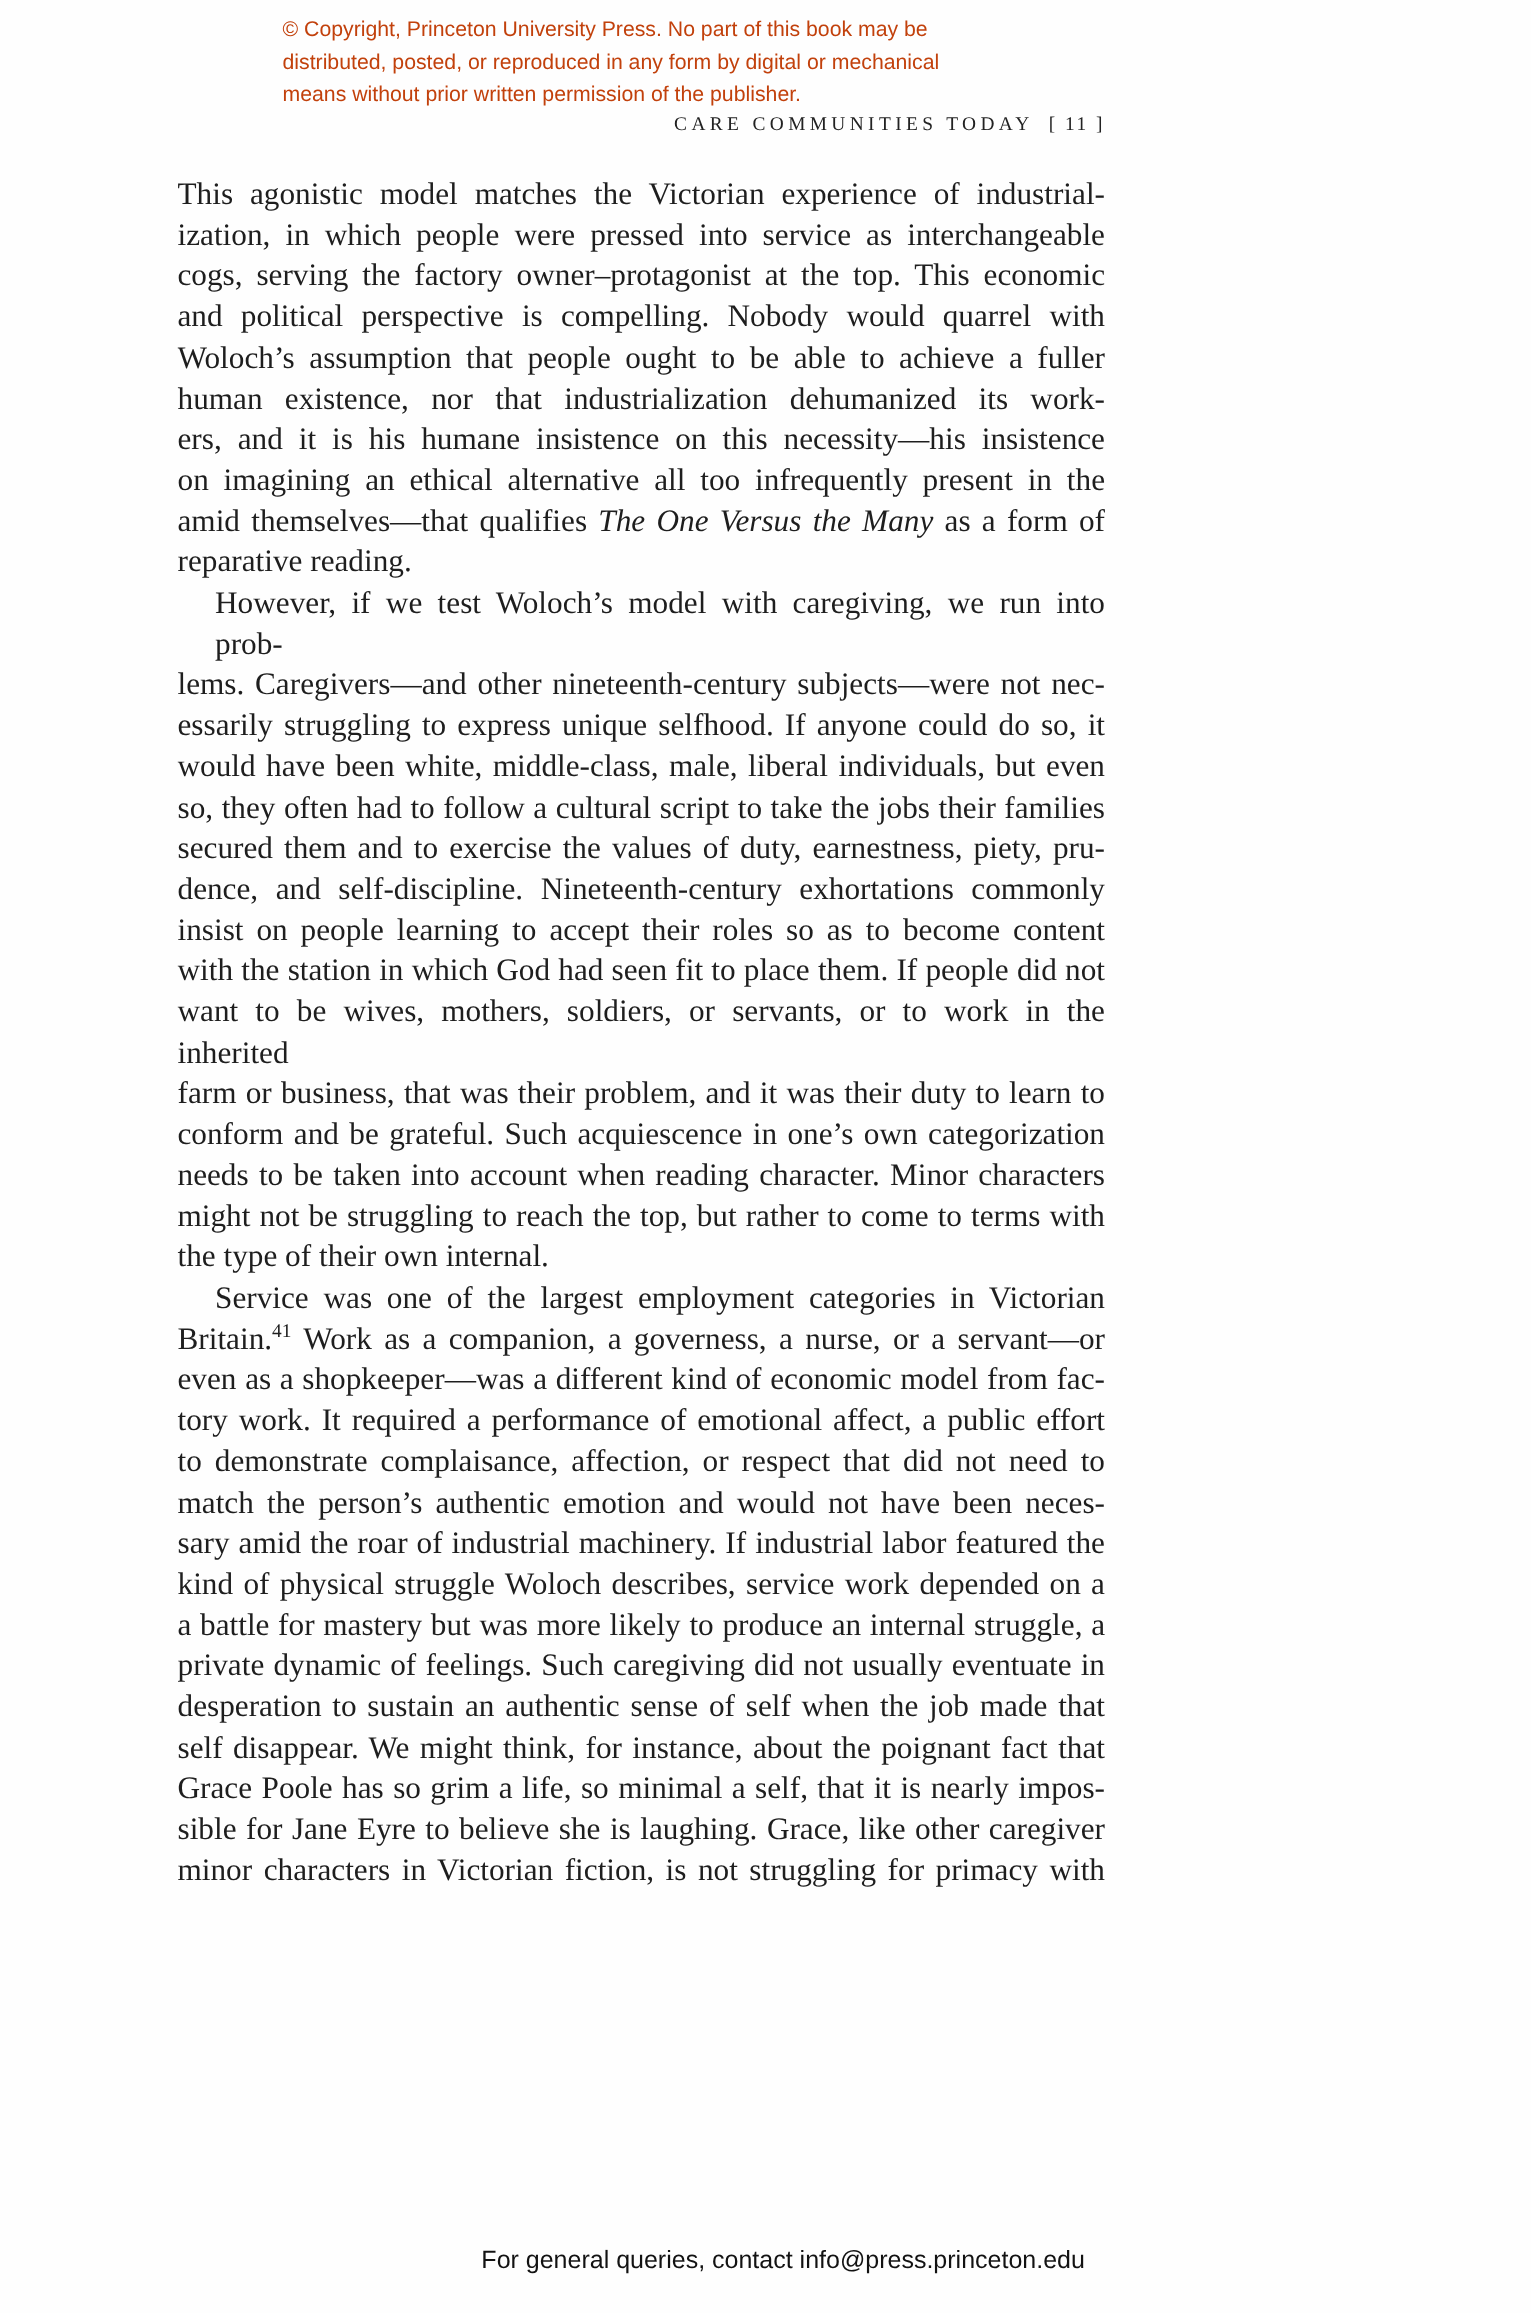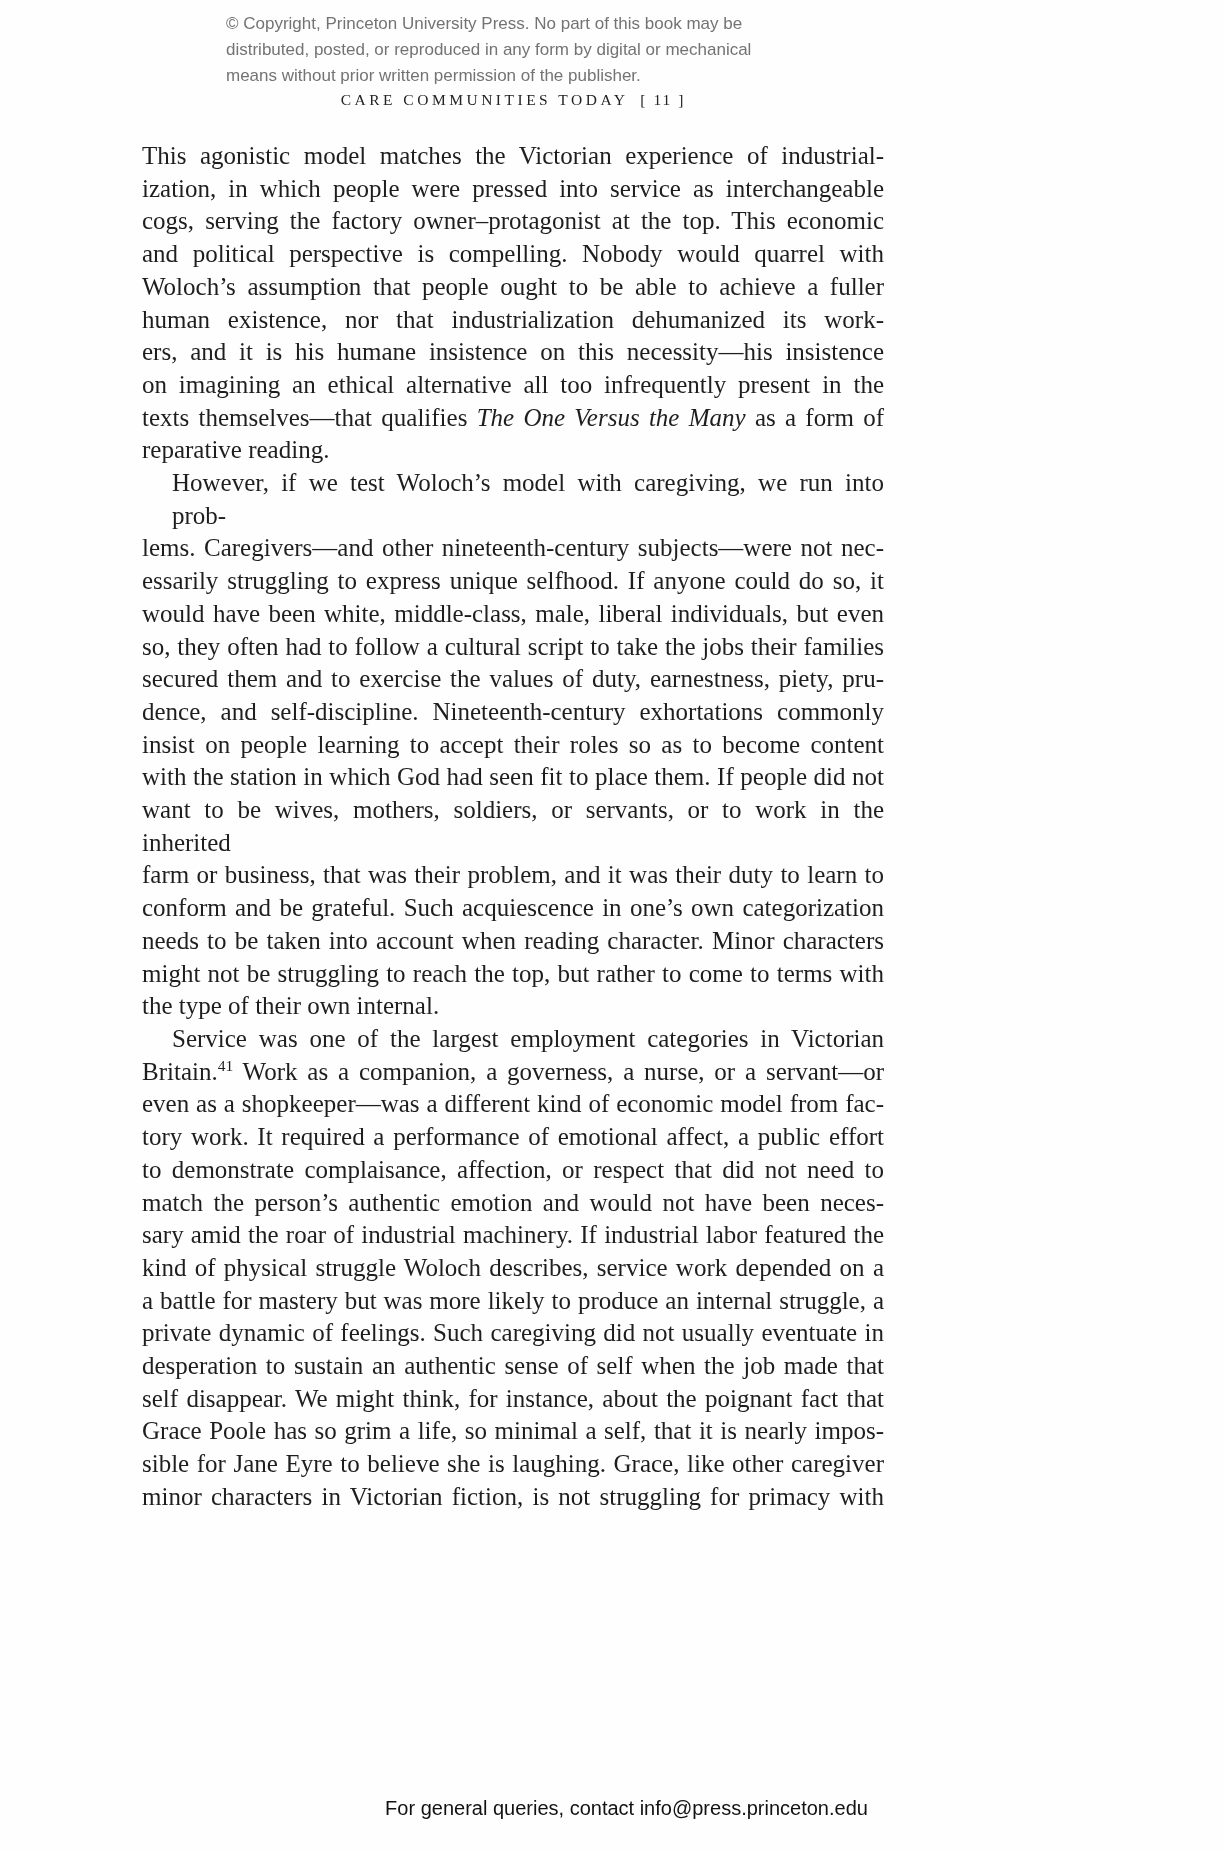--- a/index.html
+++ b/index.html
@@ -13,28 +13,28 @@
     color: #1e1e1e;
     overflow: hidden;
   }
   .copyright {
     position: absolute;
     left: 226px;
     top: 11px;
     font-family: "Liberation Sans", sans-serif;
     font-size: 17px;
     line-height: 26px;
-    color: #737373;
+    color: #c2410c;
   }
   .running-header {
     position: absolute;
     left: 142px;
     width: 742px;
     top: 91px;
-    text-align: center;
+    text-align: right;
     font-family: "Liberation Serif", serif;
     font-size: 15.5px;
     letter-spacing: 3.5px;
     color: #222222;
     white-space: nowrap;
   }
   .running-header .folio {
     margin-left: 12px;
     letter-spacing: 2px;
   }
@@ -93,21 +93,21 @@
   <main class="body-text" id="body-text">
       <div class="paragraph">
         <div class="line"><span>This agonistic model matches the Victorian experience of industrial-</span></div>
         <div class="line"><span>ization, in which people were pressed into service as interchangeable</span></div>
         <div class="line"><span>cogs, serving the factory owner–protagonist at the top. This economic</span></div>
         <div class="line"><span>and political perspective is compelling. Nobody would quarrel with</span></div>
         <div class="line"><span>Woloch’s assumption that people ought to be able to achieve a fuller</span></div>
         <div class="line"><span>human existence, nor that industrialization dehumanized its work-</span></div>
         <div class="line"><span>ers, and it is his humane insistence on this necessity—his insistence</span></div>
         <div class="line"><span>on imagining an ethical alternative all too infrequently present in the</span></div>
-        <div class="line"><span>texts themselves—that qualifies </span><span class="italic">The One Versus the Many</span><span> as a form of</span></div>
+        <div class="line"><span>amid themselves—that qualifies </span><span class="italic">The One Versus the Many</span><span> as a form of</span></div>
         <div class="line last"><span>reparative reading.</span></div>
       </div>
       <div class="paragraph">
         <div class="line indent"><span>However, if we test Woloch’s model with caregiving, we run into prob-</span></div>
         <div class="line"><span>lems. Caregivers—and other nineteenth-century subjects—were not nec-</span></div>
         <div class="line"><span>essarily struggling to express unique selfhood. If anyone could do so, it</span></div>
         <div class="line"><span>would have been white, middle-class, male, liberal individuals, but even</span></div>
         <div class="line"><span>so, they often had to follow a cultural script to take the jobs their families</span></div>
         <div class="line"><span>secured them and to exercise the values of duty, earnestness, piety, pru-</span></div>
         <div class="line"><span>dence, and self-discipline. Nineteenth-century exhortations commonly</span></div>

